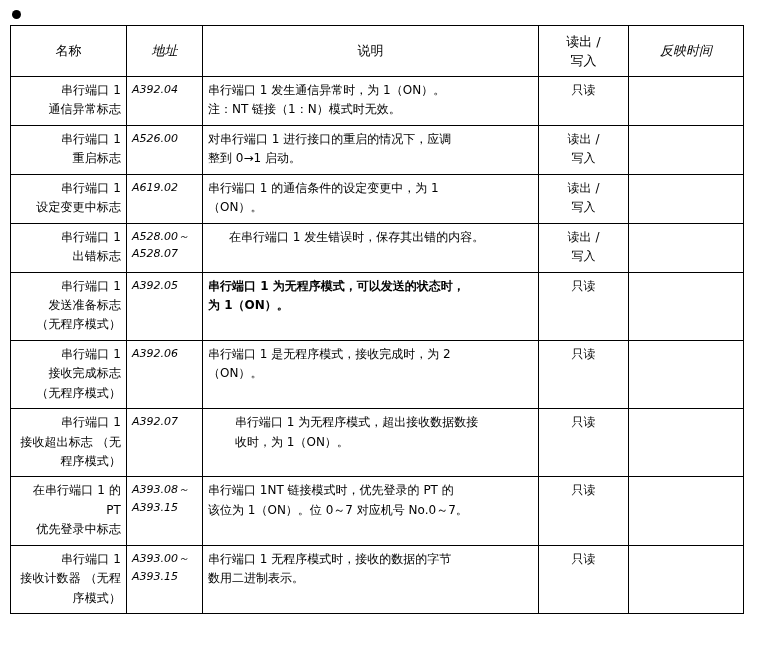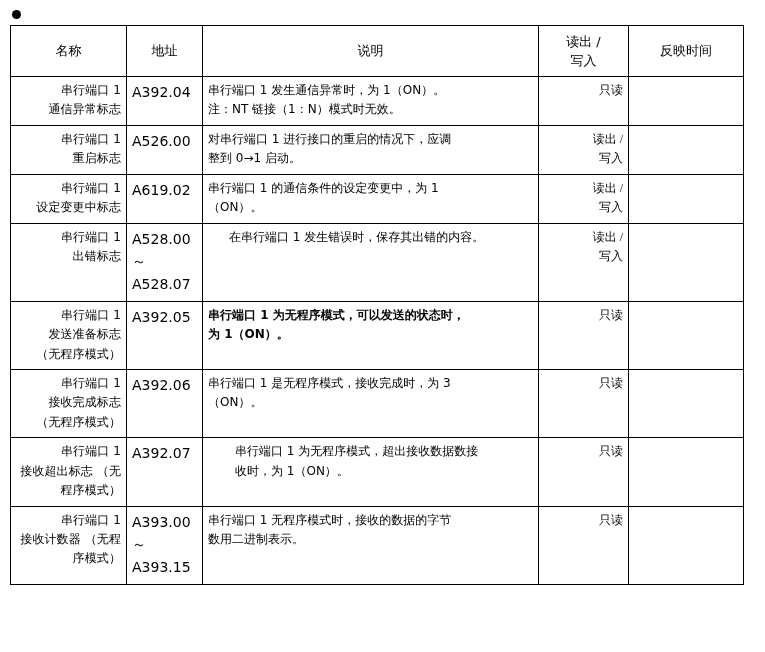--- a/index.html
+++ b/index.html
@@ -67,29 +67,29 @@
   thead th.rw-head {
     line-height: 1.5;
   }
   td.name {
     text-align: right;
     letter-spacing: 0.1px;
   }
   td.addr {
     text-align: left;
     white-space: pre-line;
-    font-size: 14px;
+    font-size: 11px;
+    font-style: italic;
   }
   td.desc {
     text-align: left;
   }
   td.rw {
-    text-align: right;
+    text-align: center;
     white-space: pre-line;
-    font-family: Liberation Serif, serif;
   }
   td.time { }
   .r-last td { }
 </style>
 </head>
 <body>
 
 <div class="page">
 
   <div class="heading">
@@ -100,25 +100,25 @@
     <colgroup>
       <col class="c-name">
       <col class="c-addr">
       <col class="c-desc">
       <col class="c-rw">
       <col class="c-time">
     </colgroup>
     <thead>
       <tr>
         <th style="white-space: pre-line;">名称</th>
-        <th style="white-space: pre-line;">地址</th>
+        <th style="white-space: pre-line; font-style: italic;">地址</th>
         <th style="white-space: pre-line;">说明</th>
         <th class="rw-head" style="white-space: pre-line;">读出 /
 写入</th>
-        <th style="white-space: pre-line;">反映时间</th>
+        <th style="white-space: pre-line; font-style: italic;">反映时间</th>
       </tr>
     </thead>
     <tbody>
       <tr>
         <td class="name" style="white-space: pre-line;">串行端口 1
 通信异常标志</td>
         <td class="addr" style="white-space: pre-line;">A392.04</td>
         <td class="desc" style="white-space: pre-line;">串行端口 1 发生通信异常时，为 1（ON）。
 注：NT 链接（1：N）模式时无效。</td>
         <td class="rw" style="white-space: pre-line;">只读</td>
@@ -162,32 +162,42 @@
         <td class="desc" style="white-space: pre-line; font-weight: bold;">串行端口 1 为无程序模式，可以发送的状态时，
 为 1（ON）。</td>
         <td class="rw" style="white-space: pre-line;">只读</td>
         <td class="time" style="white-space: pre-line;"></td>
       </tr>
       <tr>
         <td class="name" style="white-space: pre-line;">串行端口 1
 接收完成标志
 （无程序模式）</td>
         <td class="addr" style="white-space: pre-line;">A392.06</td>
-        <td class="desc" style="white-space: pre-line;">串行端口 1 是无程序模式，接收完成时，为 3
+        <td class="desc" style="white-space: pre-line;">串行端口 1 是无程序模式，接收完成时，为 2
 （ON）。</td>
         <td class="rw" style="white-space: pre-line;">只读</td>
         <td class="time" style="white-space: pre-line;"></td>
       </tr>
       <tr>
         <td class="name" style="white-space: pre-line;">串行端口 1
 接收超出标志 （无
 程序模式）</td>
         <td class="addr" style="white-space: pre-line;">A392.07</td>
         <td class="desc" style="white-space: pre-line; padding-left: 32px;">串行端口 1 为无程序模式，超出接收数据数接
 收时，为 1（ON）。</td>
+        <td class="rw" style="white-space: pre-line;">只读</td>
+        <td class="time" style="white-space: pre-line;"></td>
+      </tr>
+      <tr>
+        <td class="name" style="white-space: pre-line;">在串行端口 1 的 PT
+优先登录中标志</td>
+        <td class="addr" style="white-space: pre-line;">A393.08～
+A393.15</td>
+        <td class="desc" style="white-space: pre-line;">串行端口 1NT 链接模式时，优先登录的 PT 的
+该位为 1（ON）。位 0～7 对应机号 No.0～7。</td>
         <td class="rw" style="white-space: pre-line;">只读</td>
         <td class="time" style="white-space: pre-line;"></td>
       </tr>
       <tr class="r-last">
         <td class="name" style="white-space: pre-line;">串行端口 1
 接收计数器 （无程
 序模式）</td>
         <td class="addr" style="white-space: pre-line;">A393.00～
 A393.15</td>
         <td class="desc" style="white-space: pre-line;">串行端口 1 无程序模式时，接收的数据的字节

